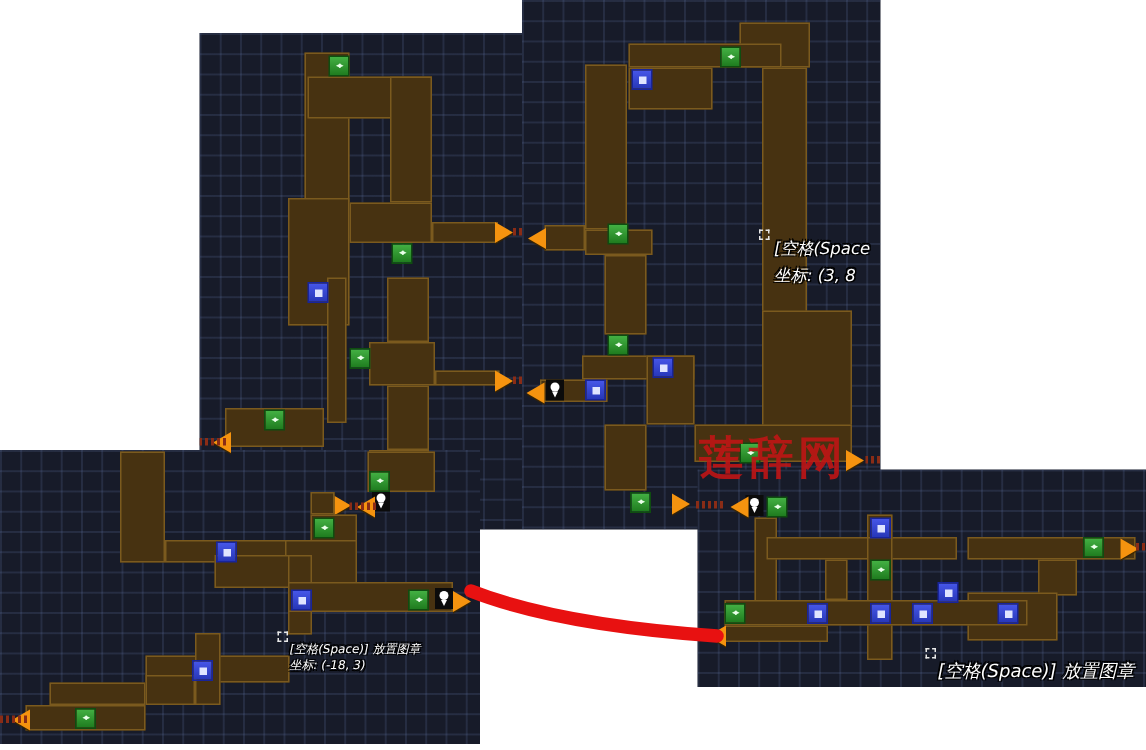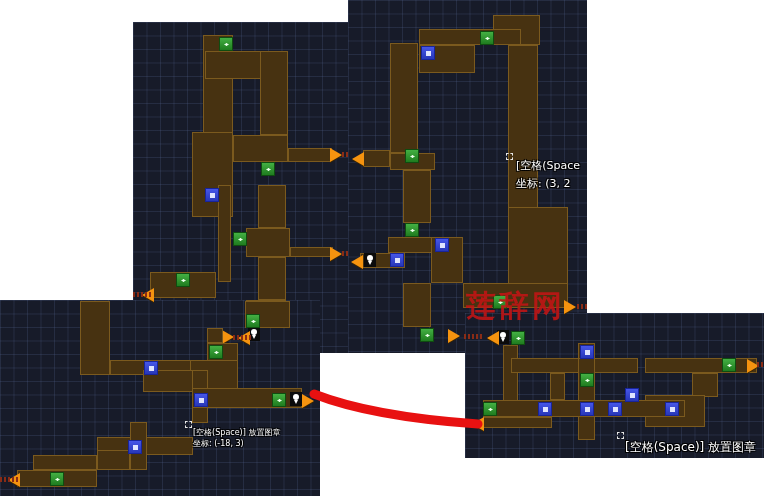--- a/index.html
+++ b/index.html
@@ -1,21 +1,21 @@
 <!DOCTYPE html>
 <html><head>
 <meta charset="utf-8">
 <style>
   html,body{margin:0;padding:0;}
   body{
     width:764px;height:500px;position:relative;overflow:hidden;
     background:#ffffff;
     font-family:"DejaVu Sans", sans-serif;
   }
-  #stage{position:absolute;left:0;top:0;width:764px;height:500px;}
+  #stage{position:absolute;left:0;top:0;width:764px;height:500px;font-style:italic;}
   .panel-bg{
     position:absolute;z-index:1;
     background-color:#171b29;
     background-image:
       linear-gradient(to right, rgba(98,118,168,.20) 1px, transparent 1px),
       linear-gradient(to bottom, rgba(98,118,168,.20) 1px, transparent 1px);
     background-size:13.5px 13.5px;
   }
   .panel-content{position:absolute;z-index:10;overflow:hidden;}
   .corridor{
@@ -142,21 +142,21 @@
       <div class="icon icon-blue" style="left: 87px; top: 238px;"></div>
       <div class="icon icon-blue" style="left: 42px; top: 253px;"></div>
       <div class="icon icon-pin" style="left: 16px; top: 253px;"></div>
       <div class="icon icon-arrow-left" style="left: 4px; top: 152px;"></div>
       <div class="icon icon-arrow-left" style="left: 3px; top: 255px;"></div>
       <div class="icon icon-arrow-right" style="left: 216px; top: 300px;"></div>
       <div class="icon icon-arrow-right" style="left: 100px; top: 329px;"></div>
       <div class="icon icon-marks" style="left: 229px; top: 304px;"></div>
       <div class="icon icon-marks" style="left: 116px; top: 334px;"></div>
       <div class="icon icon-cursor" style="left: 158px; top: 153px;"></div>
-      <div class="map-text" style="left: 168px; top: 157px; font-size: 11px; line-height: 18px;"><div>[空格(Space</div><div>坐标: (3, 2</div></div>
+      <div class="map-text" style="left: 168px; top: 157px; font-size: 11px; line-height: 18px;"><div>[空格(Space</div><div>坐标: (3, 8</div></div>
     </div>
     <div class="panel-content" style="left: 0px; top: 300px; width: 320px; height: 196px;">
       <div class="corridor" style="left: 80px; top: 1px; width: 30px; height: 74px;"></div>
       <div class="corridor" style="left: 245px; top: 1px; width: 45px; height: 27px;"></div>
       <div class="corridor" style="left: 207px; top: 28px; width: 16px; height: 15px;"></div>
       <div class="corridor" style="left: 207px; top: 43px; width: 31px; height: 18px;"></div>
       <div class="corridor" style="left: 110px; top: 60px; width: 97px; height: 15px;"></div>
       <div class="corridor" style="left: 190px; top: 60px; width: 48px; height: 31px;"></div>
       <div class="corridor" style="left: 143px; top: 70px; width: 50px; height: 22px;"></div>
       <div class="corridor" style="left: 192px; top: 70px; width: 16px; height: 53px;"></div>

